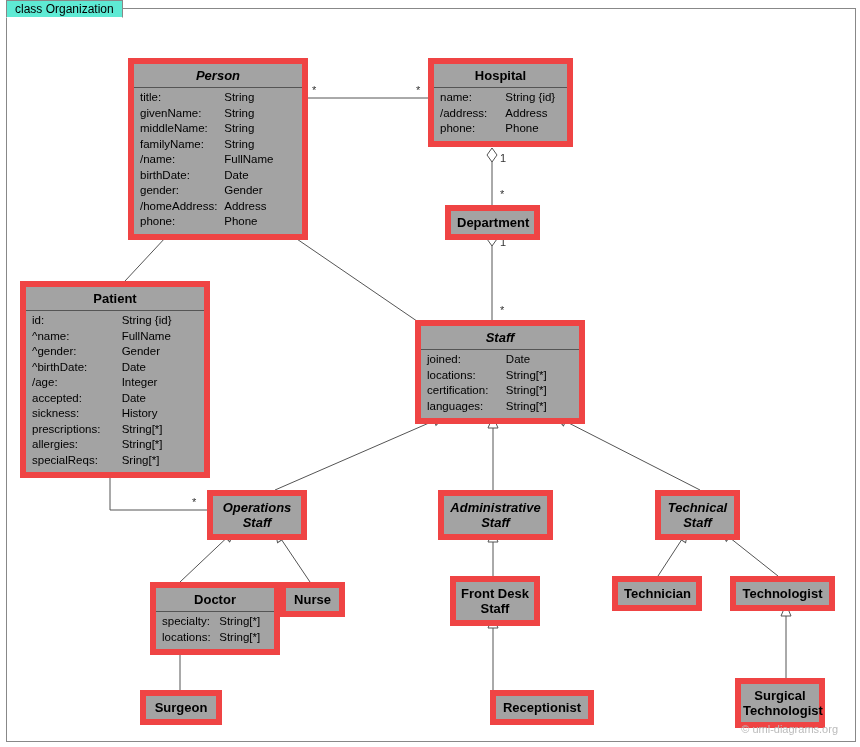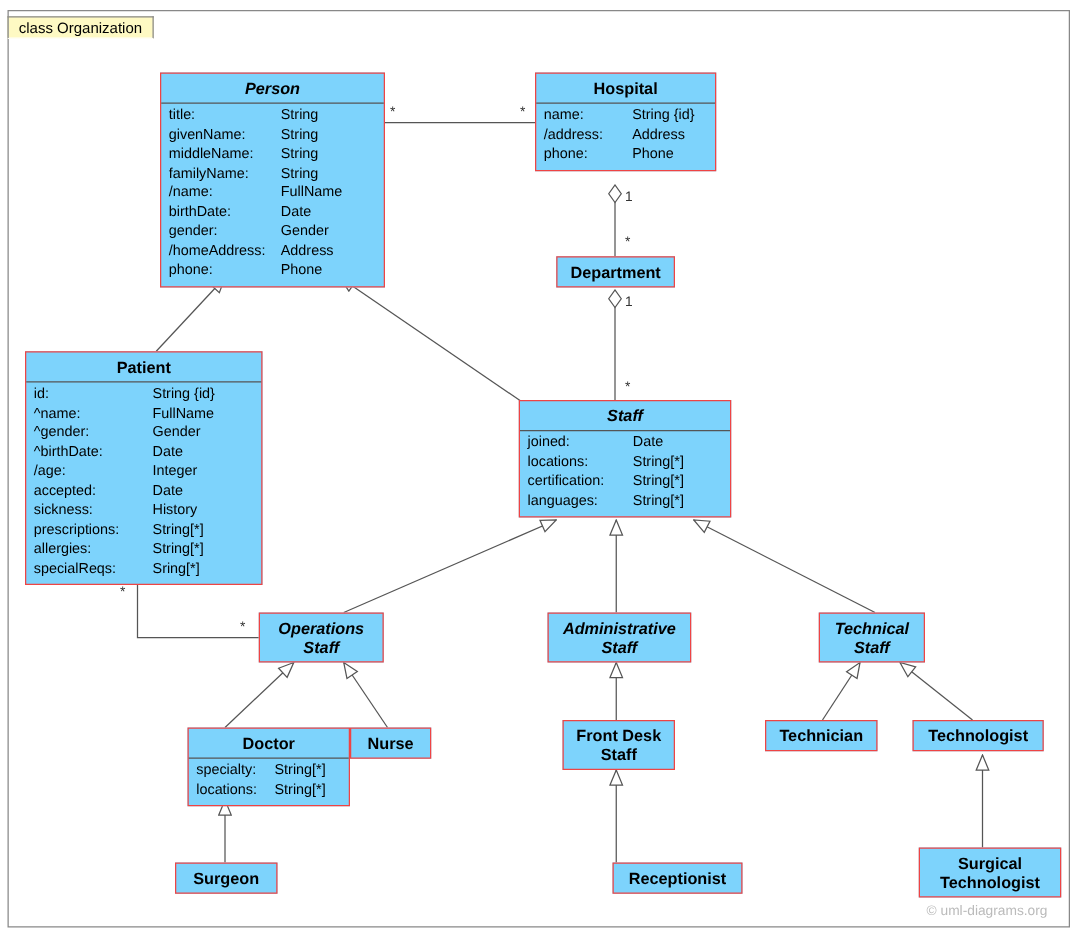--- a/index.html
+++ b/index.html
@@ -18,32 +18,32 @@
     position: absolute;
     left: 6px;
     top: 8px;
     width: 848px;
     height: 732px;
     border: 1px solid #888;
   }
   .frame-tab {
     position: absolute;
     left: 6px;
-    top: 13px;
-    background: #fef9c3;
+    top: 0;
+    background: #5eead4;
     border: 1px solid #888;
     border-bottom: 1px solid #fff;
     padding: 1px 8px 1px 8px;
     font-size: 12px;
     z-index: 2;
   }
   .class-box {
     position: absolute;
-    border: 1px solid #ef4444;
-    background: #7dd3fc;
+    border: 6px solid #ef4444;
+    background: #a3a3a3;
     box-sizing: border-box;
   }
   .class-title {
     text-align: center;
     font-weight: bold;
     font-style: italic;
     font-size: 13px;
     padding: 4px 6px;
     border-bottom: 1px solid #555;
   }
@@ -326,21 +326,21 @@
   </div>
 
   <div class="class-box" style="left:140px; top:690px; width:82px;">
     <div class="class-title no-italic no-border">Surgeon</div>
   </div>
 
   <div class="class-box" style="left:442px; top:690px; width:104px;margin-left:48px;">
     <div class="class-title no-italic no-border">Receptionist</div>
   </div>
 
-  <div class="class-box" style="left:735px; top:678px; width:114px;">
+  <div class="class-box" style="left:735px; top:678px; width:90px;">
     <div class="class-title no-italic no-border" style="padding:4px 2px;">
       <div>Surgical</div>
       <div>Technologist</div>
     </div>
   </div>
 
   <div class="watermark">© uml-diagrams.org</div>
 </div>
 
 </body></html>

